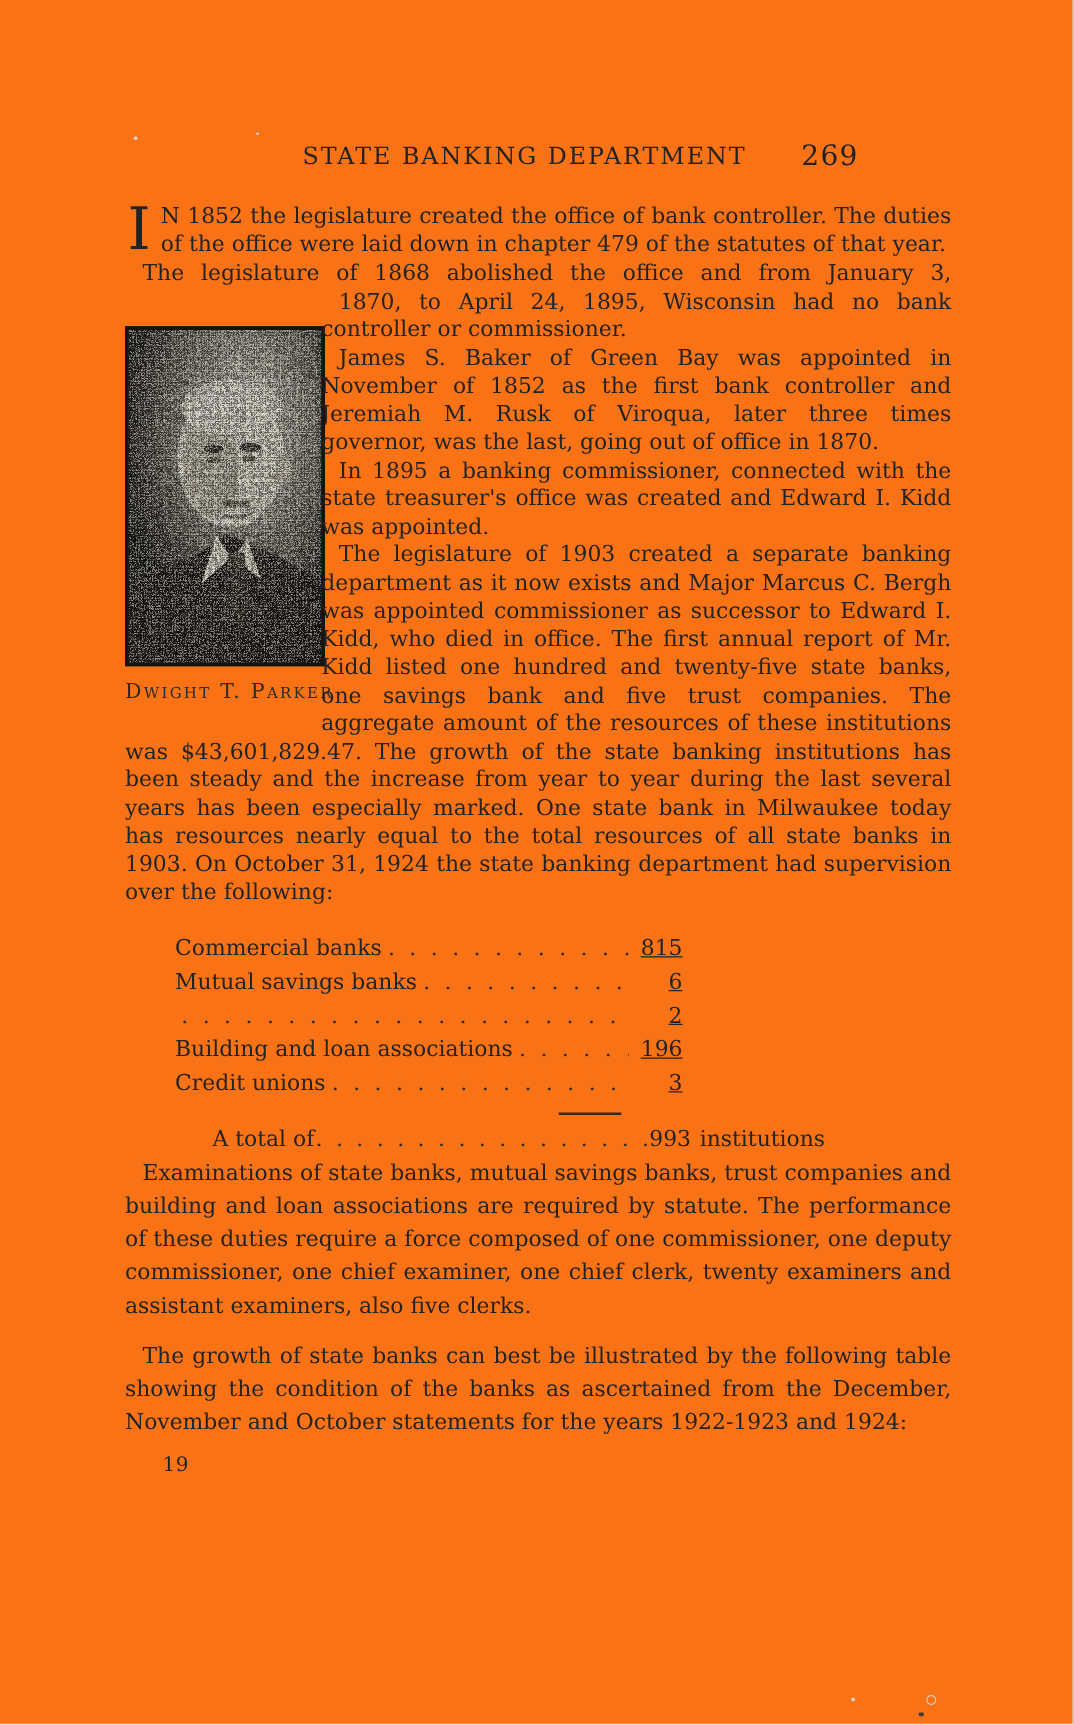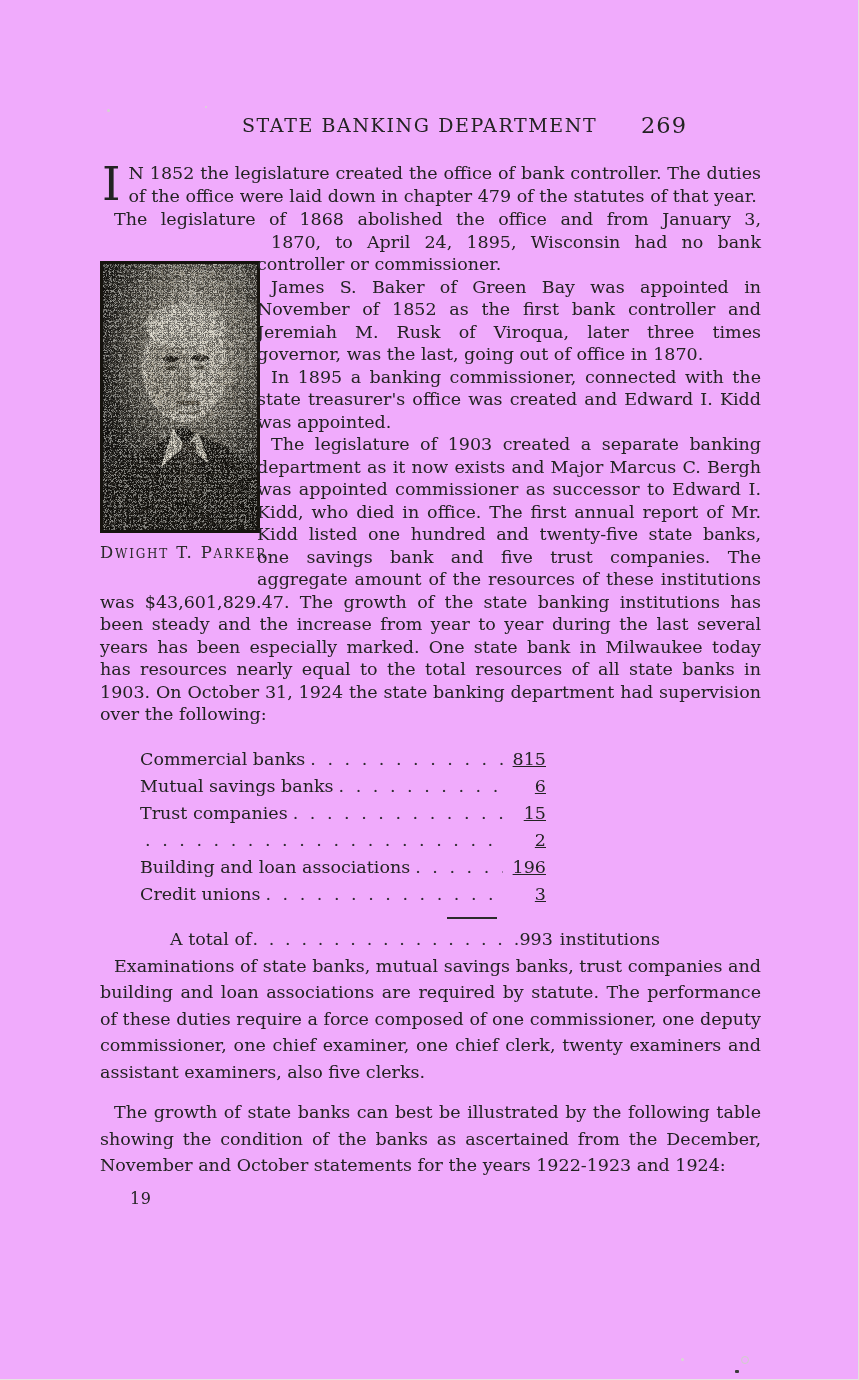--- a/index.html
+++ b/index.html
@@ -1,17 +1,17 @@
 <!DOCTYPE html>
 <html><head>
 <meta charset="utf-8">
 <style>
   html,body{margin:0;padding:0;background:#e9e9e7;}
   .page{
-    position:relative;width:859px;height:1380px;background:#f0abfc;
+    position:relative;width:859px;height:1380px;background:#f97316;
     font-family:"DejaVu Serif","Liberation Serif",serif;color:#232323;
     overflow:hidden;box-shadow:inset -1px 0 0 #e2e2de, inset 0 -1px 0 #e6e6e2;
   }
   .content{position:absolute;left:100px;top:112px;width:661px;}
   .header{position:relative;height:50px;}
   .title{position:absolute;left:142px;top:2px;font-size:19px;letter-spacing:1.6px;white-space:nowrap;}
   .pgnum{position:absolute;left:541px;top:0;font-size:22.5px;letter-spacing:1px;}
   .body{font-size:17.5px;line-height:22.5px;text-align:justify;}
   .body p{margin:0;text-indent:14px;hyphens:none;}
   p.intro{text-indent:0;margin-bottom:1px;}
@@ -124,25 +124,20 @@
           <span class="lbl">Commercial banks</span>
           <span class="dots"></span>
           <span class="val">815</span>
         </div>
         <div class="inst-row">
           <span class="lbl">Mutual savings banks</span>
           <span class="dots"></span>
           <span class="val">6</span>
         </div>
         <div class="inst-row">
-          <span class="lbl">Trust companies</span>
-          <span class="dots"></span>
-          <span class="val">15</span>
-        </div>
-        <div class="inst-row">
           <span class="dots"></span>
           <span class="val">2</span>
         </div>
         <div class="inst-row">
           <span class="lbl">Building and loan associations</span>
           <span class="dots"></span>
           <span class="val">196</span>
         </div>
         <div class="inst-row">
           <span class="lbl">Credit unions</span>

